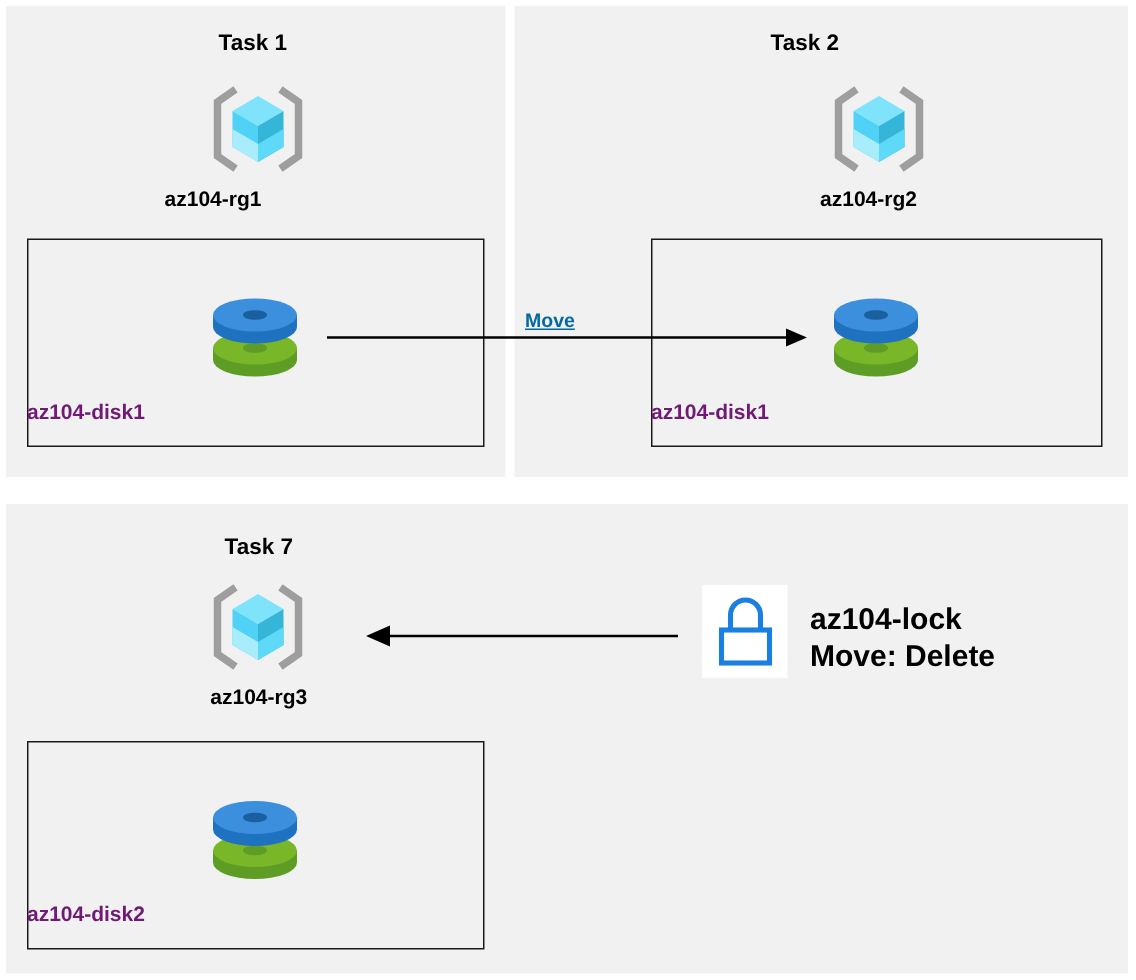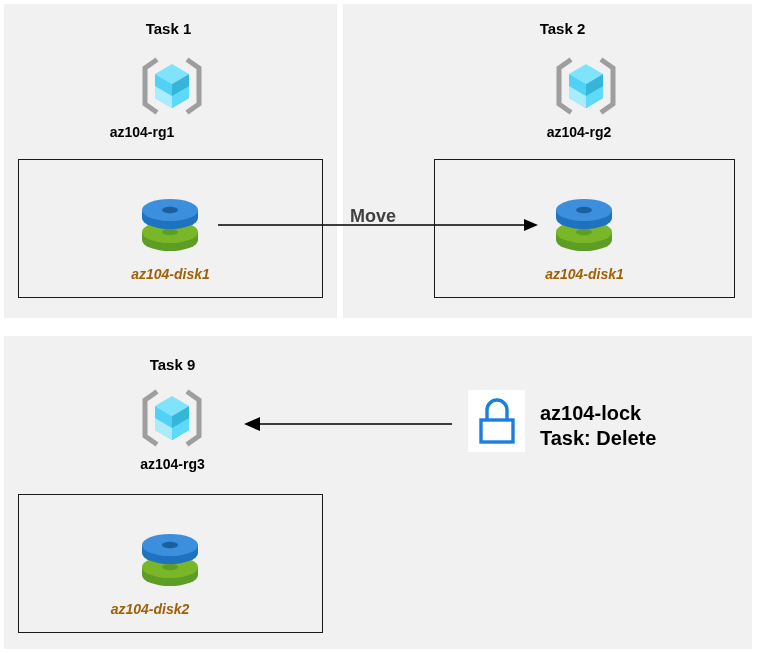--- a/index.html
+++ b/index.html
@@ -31,21 +31,21 @@
 
   .task-title {
     position: absolute;
     font-size: 15px;
     font-weight: bold;
     color: #000000;
     text-align: center;
     white-space: nowrap;
   }
   #title-task1 { left: 0px;   top: 20px; width: 337px; }
-  #title-task2 { left: 343px; top: 20px; width: 387px; margin-left: 26px; }
+  #title-task2 { left: 343px; top: 20px; width: 387px; }
   #title-task3 { left: 4px;   top: 356px; width: 337px; }
 
   
   .rg-icon {
     position: absolute;
     width: 64px;
     height: 60px;
   }
   #rg-icon-1 { left: 140px; top: 56px; }
   #rg-icon-2 { left: 554px; top: 56px; }
@@ -81,45 +81,44 @@
     height: 62px;
   }
   #disk-icon-1 { left: 138px; top: 196px; }
   #disk-icon-2 { left: 552px; top: 196px; }
   #disk-icon-3 { left: 138px; top: 531px; }
 
   .disk-label {
     position: absolute;
     font-size: 14px;
     font-weight: bold;
-    color: #a16207;
-    text-align: center;
-    white-space: nowrap;
-    font-style: italic;
+    color: #701a75;
+    white-space: nowrap;
   }
   #disk-label-1 { left: 18px;  top: 266px; width: 305px; }
   #disk-label-2 { left: 434px; top: 266px; width: 301px; }
   #disk-label-3 { left: 18px;  top: 601px; width: 264px; }
 
   
   .arrow-svg {
     position: absolute;
     overflow: visible;
   }
   #arrow-move { left: 218px; top: 215px; width: 320px; height: 20px; }
   #arrow-lock { left: 244px; top: 414px; width: 208px; height: 20px; }
 
   .move-label {
     position: absolute;
     left: 350px;
     top: 206px;
-    font-size: 18px;
-    font-weight: bold;
-    color: #404040;
-    white-space: nowrap;
+    font-size: 13px;
+    font-weight: bold;
+    color: #0369a1;
+    white-space: nowrap;
+    text-decoration: underline;
   }
 
   
   #lock-tile {
     position: absolute;
     left: 468px;
     top: 390px;
     width: 57px;
     height: 62px;
     background: #ffffff;
@@ -218,21 +217,21 @@
   <div class="disk-label" id="disk-label-2">az104-disk1</div>
 
   <svg class="arrow-svg" id="arrow-move" viewBox="0 0 320 20" width="320" height="20">
     <line x1="0" y1="10" x2="308" y2="10" stroke="#000000" stroke-width="1.6"></line>
     <polygon points="320,10 306,4 306,16" fill="#000000"></polygon>
   </svg>
   <div class="move-label">Move</div>
 
   <div class="panel" id="panel-task3"></div>
 
-  <div class="task-title" id="title-task3">Task 9</div>
+  <div class="task-title" id="title-task3">Task 7</div>
 
   <div class="rg-icon" id="rg-icon-3">
     <svg viewBox="0 0 64 60" width="64" height="60">
       <g fill="none" stroke="#9e9e9e" stroke-width="5" stroke-linecap="square">
         <path d="M15 5 L5 12 L5 48 L15 55"></path>
         <path d="M49 5 L59 12 L59 48 L49 55"></path>
       </g>
       <polygon points="32,8 49,18 32,28 15,18" fill="#7fe4fb"></polygon>
       <polygon points="15,18 32,28 32,52 15,42" fill="#4fd2f5"></polygon>
       <polygon points="32,28 49,18 49,42 32,52" fill="#35b6d8"></polygon>
@@ -264,15 +263,15 @@
   </svg>
 
   <div id="lock-tile">
     <svg id="lock-icon" viewBox="0 0 42 50" width="42" height="50">
       <path d="M11 24 L11 14 A10 10 0 0 1 31 14 L31 24" fill="none" stroke="#1a7fe0" stroke-width="3.4"></path>
       <rect x="5" y="24" width="32" height="22" fill="none" stroke="#1a7fe0" stroke-width="3.4"></rect>
     </svg>
   </div>
 
   <div class="lock-text" id="lock-name">az104-lock</div>
-  <div class="lock-text" id="lock-type">Task: Delete</div>
+  <div class="lock-text" id="lock-type">Move: Delete</div>
 
 </div>
 
 </body></html>

